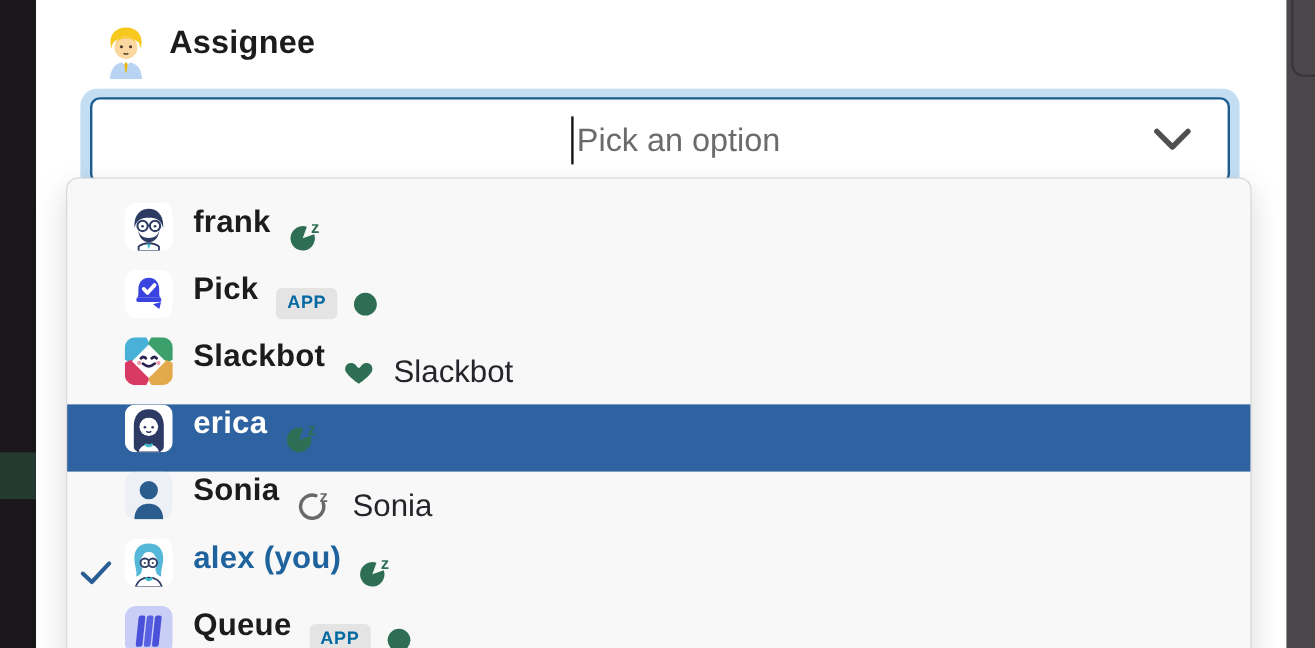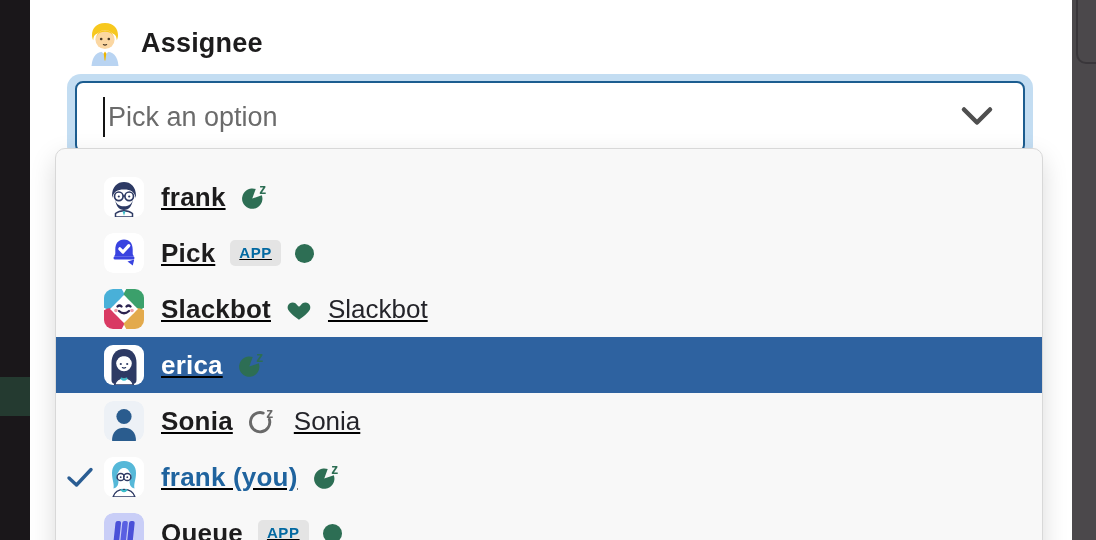--- a/index.html
+++ b/index.html
@@ -7,38 +7,38 @@
               font-family:"Liberation Sans", sans-serif; }
   .stage { position:relative; width:1096px; height:540px; background:#fff; }
 
   
   .left-strip { position:absolute; left:0; top:0; width:30px; height:540px; background:#1a171a; }
   .left-strip .green-seg { position:absolute; left:0; top:377px; width:30px; height:39px; background:#243a30; }
   .right-strip { position:absolute; right:0; top:0; width:24px; height:540px; background:#4b484b; overflow:hidden; }
   .right-thumb { position:absolute; left:4px; top:-16px; width:34px; height:80px; border:2px solid #39363a; border-radius:10px; }
 
   
-  .header { position:absolute; left:84px; top:20px; display:flex; align-items:center; gap:15px; }
+  .header { position:absolute; left:84px; top:20px; display:flex; gap:15px; }
   .header .emoji { width:42px; height:46px; }
   .header .label { font-size:27px; font-weight:700; color:#1d1c1d; letter-spacing:.2px; }
 
   
   .focus-ring { position:absolute; left:67px; top:74px; width:966px; height:86px; background:#c3ddf2; border-radius:14px; }
   .select-box { position:absolute; left:8px; top:7px; width:950px; height:72px; background:#fff;
-                border:2px solid #1c5d90; border-radius:8px; display:flex; align-items:center; padding-left:26px; }
+                border:2px solid #1c5d90; border-radius:8px; display:flex; align-items:center; padding-left:26px;justify-content:center; }
   .caret { width:2px; height:40px; background:#141414; margin-right:3px; animation:blink 1.1s steps(1) infinite; }
   @keyframes blink { 50% { opacity:0; } }
   .placeholder { font-size:27px; color:#6b6b6b; }
   .chevron { position:absolute; right:26px; top:50%; transform:translateY(-50%); }
 
   
   .panel { position:absolute; left:55px; top:148px; width:988px; height:480px; background:#f8f8f8;
            border:1px solid #d8d8d8; border-radius:10px; box-shadow:0 10px 26px rgba(0,0,0,.15);
            padding-top:20px; z-index:5; }
-  .row { display:flex; align-items:center; height:56px; width:100%;text-decoration:underline; }
+  .row { display:flex; height:56px; width:100%; }
   .row.selected { background:#2e62a0; }
   .gutter { width:48px; display:flex; justify-content:center; align-items:center; flex:none; }
   .avatar { width:40px; height:40px; border-radius:9px; overflow:hidden; flex:none; }
   .name { margin-left:17px; font-size:26px; font-weight:700; color:#1d1c1d; letter-spacing:.2px; white-space:nowrap; }
   .row.selected .name { color:#ffffff; }
   .name.you { color:#1f639e; }
   .trail { display:flex; align-items:center; margin-left:15px; gap:14px; }
   .badge { background:#e4e4e4; color:#0369a1; font-size:15px; font-weight:700; letter-spacing:.6px;
            border-radius:5px; padding:4px 9px; line-height:18px; }
   .dot { width:19px; height:19px; border-radius:50%; background:#2d6e54; }
@@ -224,21 +224,21 @@
           <circle cx="20" cy="19.5" r="7.2" fill="#ffffff"></circle>
           <circle cx="16.7" cy="20" r="3.6" fill="#ffffff" stroke="#2d3a64" stroke-width="1.5"></circle>
           <circle cx="23.3" cy="20" r="3.6" fill="#ffffff" stroke="#2d3a64" stroke-width="1.5"></circle>
           <path d="M19.3 19.6 L20.7 19.6" stroke="#2d3a64" stroke-width="1.5"></path>
           <circle cx="16.7" cy="20.2" r="0.9" fill="#2d3a64"></circle>
           <circle cx="23.3" cy="20.2" r="0.9" fill="#2d3a64"></circle>
           <path d="M9 40 C11 34 15 32.4 20 32.4 C25 32.4 29 34 31 40 Z" fill="#ffffff" stroke="#2d3a64" stroke-width="1.4"></path>
           <path d="M17.8 33 Q20 35.4 22.2 33" stroke="#3bbcc9" stroke-width="2.2" fill="none" stroke-linecap="round"></path>
         </svg>
       </div>
-      <span class="name you">frank (you)</span>
+      <span class="name you">alex (you)</span>
       <div class="trail">
         <span>
           <svg width="30" height="28" viewBox="0 0 28 26">
             <path d="M10.5 14.5 L19.43 11.25 A9.5 9.5 0 1 1 13.75 5.57 Z" fill="#2d6e54"></path>
             <text x="17" y="10.5" font-size="13" font-weight="800" fill="#2d6e54" font-family="Liberation Sans, sans-serif">z</text>
           </svg>
         </span>
       </div>
     </div>
 

